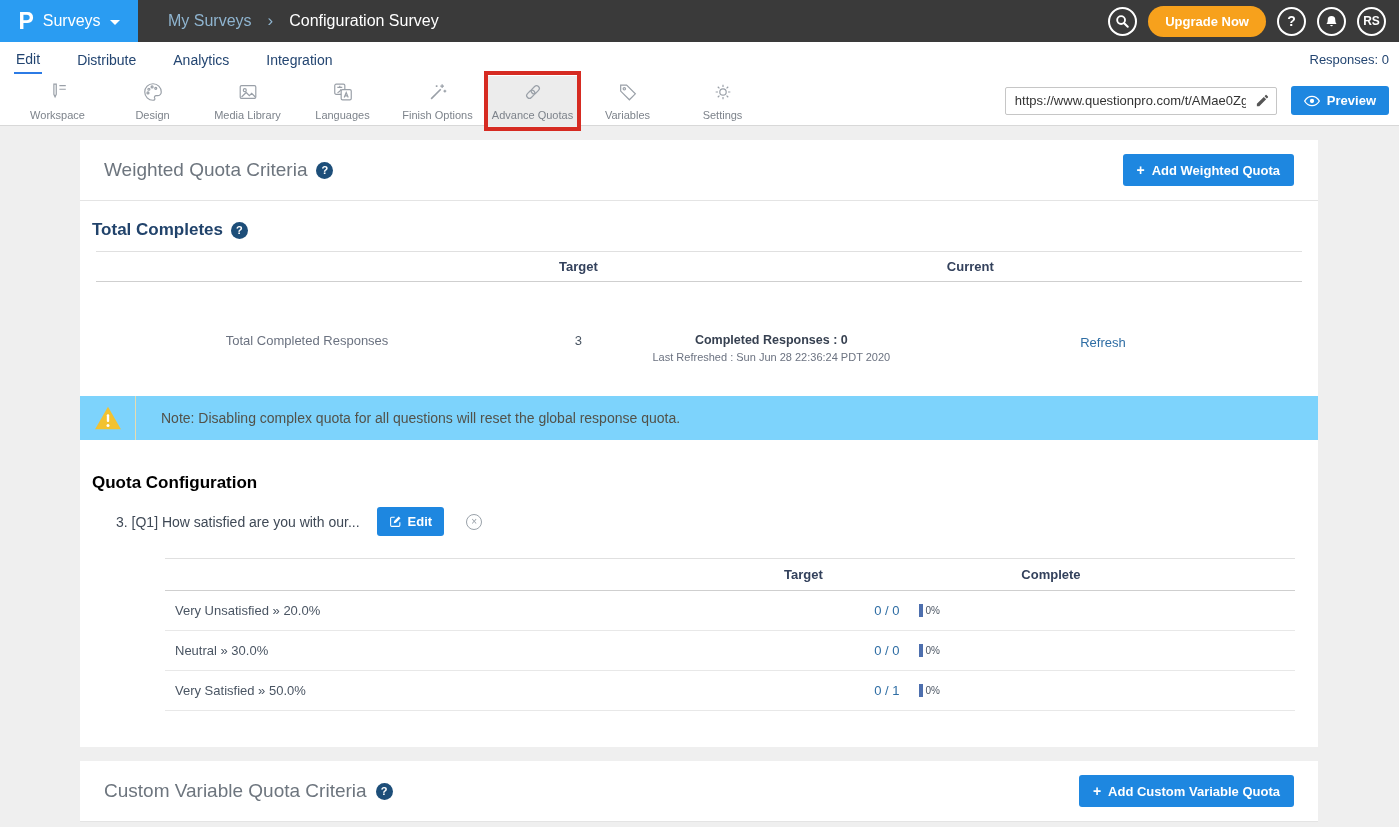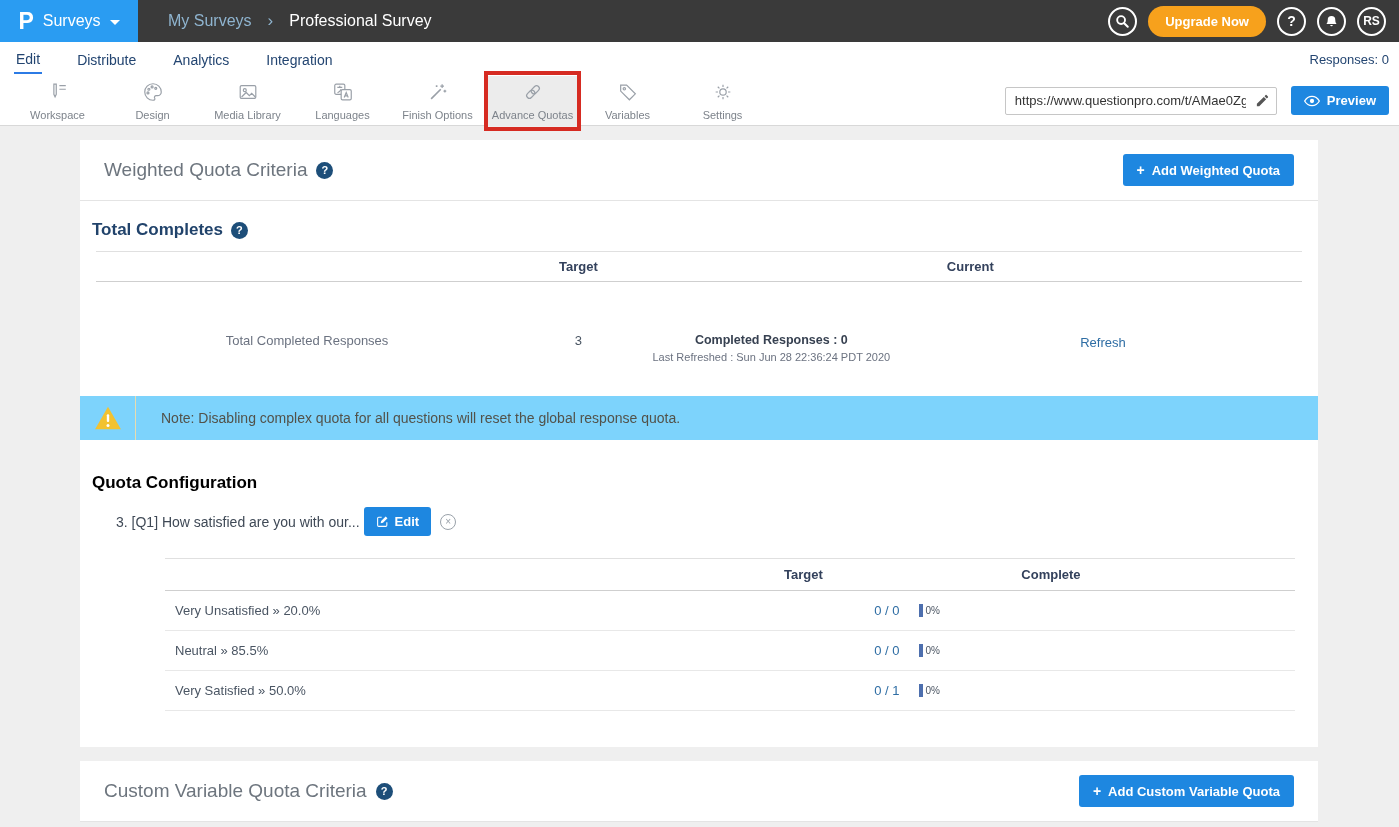--- a/index.html
+++ b/index.html
@@ -76,21 +76,21 @@
   .t1-cur-sub { font-size:11px; color:#6b7280; margin-top:4px; }
   .link { color:#2e6da4; font-size:13px; text-decoration:none; cursor:pointer; }
 
   
   .note { display:flex; align-items:stretch; background:#7dd3fc; margin-top:18px; }
   .note-icon { width:56px; display:flex; align-items:center; justify-content:center;
     border-right:1px solid #e8dcae; padding:9px 0; }
   .note-text { display:flex; align-items:center; padding:12px 25px; font-size:14px; color:#52524a; }
 
   .quota-title { font-size:17px; font-weight:bold; color:#000000; padding:33px 12px 12px; }
-  .question-row { display:flex; align-items:center; gap:4px; padding:2px 0 10px 36px; }
+  .question-row { display:flex; align-items:center; gap:17px; padding:2px 0 10px 36px; }
   .question-text { font-size:14px; color:#3f4956; }
   .btn-edit { background:#1e87e0; border:none; color:#fff; font-size:13px; font-weight:bold; font-family:inherit;
     padding:7px 12px; border-radius:3px; display:flex; align-items:center; gap:6px; cursor:pointer; }
   .circle-x { width:16px; height:16px; border:1px solid #9aa2aa; border-radius:50%; color:#98a0a8;
     font-size:10px; line-height:1; display:inline-flex; align-items:center; justify-content:center;
     margin-left:5px; cursor:pointer; }
 
   
   .table2 { margin:12px 23px 0 85px; padding-bottom:36px; }
   .t2-head { display:grid; grid-template-columns:50% 13% 37%; border-top:1px solid #e0e0e0;
@@ -113,21 +113,21 @@
 
 <header class="topbar">
   <div class="logo-area">
     <span class="logo-p">P</span>
     <span class="product-label">Surveys</span>
     <span class="caret-down"></span>
   </div>
   <nav class="breadcrumb">
     <span class="crumb-parent">My Surveys</span>
     <span class="crumb-sep">›</span>
-    <span class="crumb-current">Professional Survey</span>
+    <span class="crumb-current">Configuration Survey</span>
   </nav>
   <div class="topbar-right">
     <div class="circle-btn">
       <svg width="15" height="15" viewBox="0 0 16 16">
         <circle cx="6.5" cy="6.5" r="4.2" fill="none" stroke="#fff" stroke-width="2"></circle>
         <line x1="9.8" y1="9.8" x2="13.6" y2="13.6" stroke="#fff" stroke-width="2.2" stroke-linecap="round"></line>
       </svg>
     </div>
     <button class="upgrade-btn">Upgrade Now</button>
     <div class="circle-btn">
@@ -303,21 +303,21 @@
       </div>
       <div class="t2-row">
         <div class="t2-label">Very Unsatisfied » 20.0%</div>
         <div class="t2-target">0 / 0</div>
         <div class="t2-bar-cell">
           <span class="mini-bar"></span>
           <span class="mini-pct">0%</span>
         </div>
       </div>
       <div class="t2-row">
-        <div class="t2-label">Neutral » 85.5%</div>
+        <div class="t2-label">Neutral » 30.0%</div>
         <div class="t2-target">0 / 0</div>
         <div class="t2-bar-cell">
           <span class="mini-bar"></span>
           <span class="mini-pct">0%</span>
         </div>
       </div>
       <div class="t2-row">
         <div class="t2-label">Very Satisfied » 50.0%</div>
         <div class="t2-target">0 / 1</div>
         <div class="t2-bar-cell">

